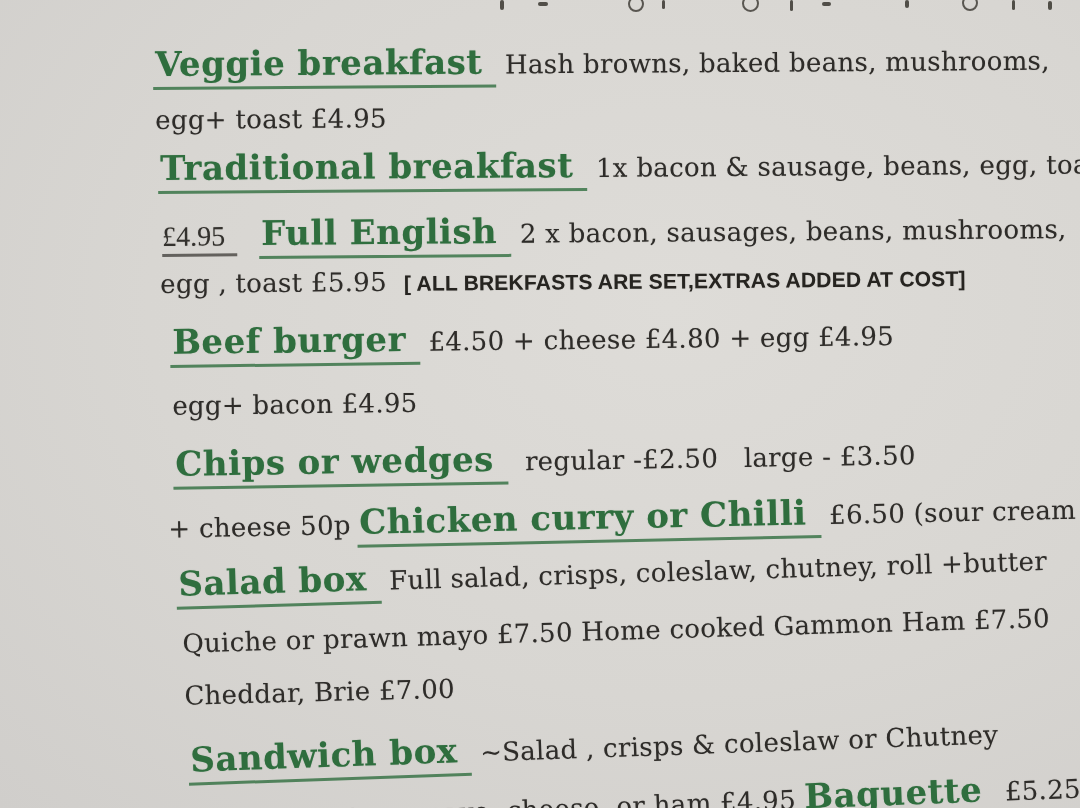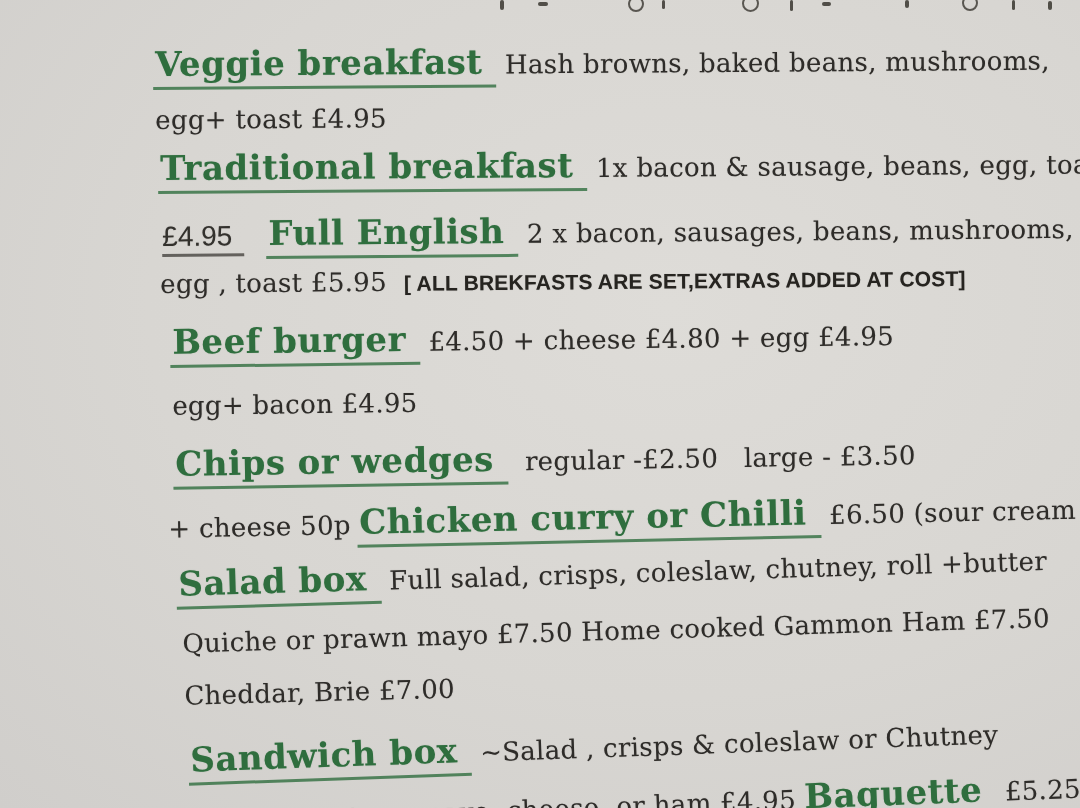--- a/index.html
+++ b/index.html
@@ -35,21 +35,21 @@
   }
   .body-text {
     font-family: "DejaVu Serif", serif;
     font-size: 26px;
     color: #2e2c29;
     letter-spacing: 0.3px;
     text-shadow: 0 0 1px rgba(46,44,41,0.3);
   }
   .price-underline {
     display: inline-block;
-    font-family: Liberation Sans, sans-serif;
+    font-family: Liberation Serif, serif;
     font-size: 28px;
     color: #33312d;
     border-bottom: 3px solid rgba(60,58,54,0.75);
     padding: 0 12px 2px 0;
     margin-right: 24px;
     text-shadow: 0 0 1px rgba(46,44,41,0.3);
   }
   .caps {
     font-family: "Liberation Sans", sans-serif;
     font-weight: 700;

